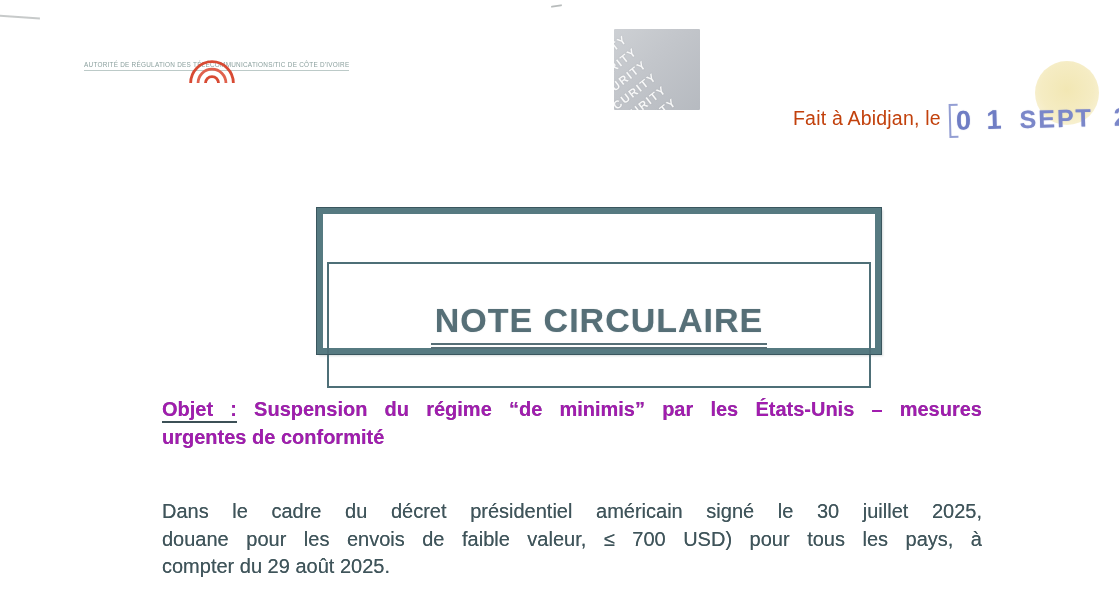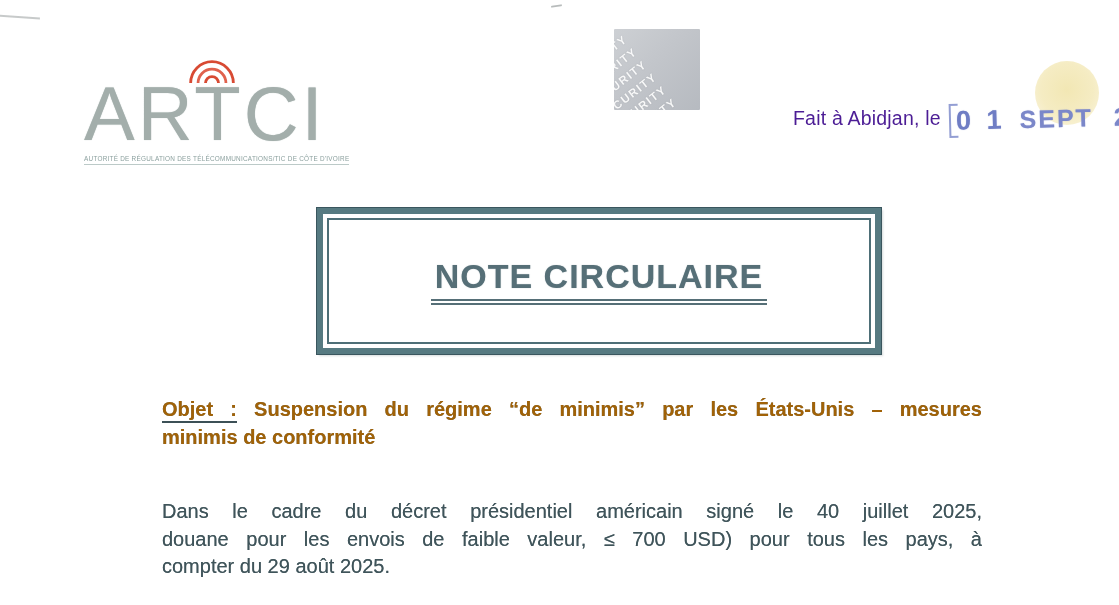--- a/index.html
+++ b/index.html
@@ -49,21 +49,21 @@
   
   .highlight-dot{
     position:absolute;left:1035px;top:61px;width:64px;height:64px;border-radius:50%;
     background:radial-gradient(circle at 50% 45%,#f2e7b4 0%,#f5ecc3 55%,#fbf6e2 100%);
     z-index:1;
   }
   .dateline{
     position:absolute;left:793px;top:101px;z-index:2;
     display:flex;align-items:center;white-space:nowrap;
   }
-  .dateline-prefix{font-size:19.5px;color:#4c1d95;letter-spacing:.2px;}
+  .dateline-prefix{font-size:19.5px;color:#c2410c;letter-spacing:.2px;}
   .stamp{
     display:flex;align-items:center;margin-left:8px;
     color:#6f7dc4;font-weight:bold;transform:rotate(-1.5deg);
   }
   .stamp-bracket{
     width:7px;height:30px;border:2.5px solid rgba(111,125,196,.75);
     border-right:none;margin-right:-2px;
   }
   .stamp-day{font-size:27px;letter-spacing:4px;text-shadow:0 0 1px rgba(111,125,196,.6);}
   .stamp-my{
@@ -73,31 +73,31 @@
   
   .note-box{
     position:absolute;left:317px;top:208px;width:544px;height:126px;
     border:6px solid #567a81;outline:1px solid #3a565e;background:#fff;
     padding:4px;box-sizing:content-box;
     box-shadow:2px 2px 2px rgba(90,110,115,.25);
   }
   .note-box-inner{
     width:100%;height:100%;box-sizing:border-box;
     border:2px solid #4e6f77;
-    display:flex;align-items:center;justify-content:center;
+    display:flex;align-items:center;justify-content:center;margin-top:44px;
   }
   .note-title{
     font-size:34px;font-weight:bold;color:#566f77;letter-spacing:1px;
     border-bottom:6px double #566f77;padding:0 4px 3px 4px;
     text-shadow:0 0 1px rgba(86,111,119,.5);
   }
   
   .objet{
     position:absolute;left:162px;top:395px;width:820px;
-    font-size:20px;font-weight:bold;color:#a16207;line-height:28px;
+    font-size:20px;font-weight:bold;color:#a21caf;line-height:28px;
     text-shadow:0 0 .5px rgba(60,80,86,.7);
   }
   .objet-label{border-bottom:2px solid #3c5056;padding-bottom:1px;}
   .just{text-align:justify;text-align-last:justify;}
   .bodytext{
     position:absolute;left:162px;top:498px;width:820px;
     font-size:20px;color:#3f545a;line-height:27.5px;font-weight:normal;
     text-shadow:0 0 .6px rgba(63,84,90,.75);
   }
 </style>
@@ -108,21 +108,20 @@
 
   <div class="artifact-line"></div>
   <div class="artifact-dot"></div>
 
   <div class="logo">
     <svg class="logo-arcs" viewBox="0 0 60 28" aria-hidden="true">
       <path d="M7 27 A23 23 0 0 1 53 27" fill="none" stroke="#d84a33" stroke-width="3"></path>
       <path d="M15 27 A15 15 0 0 1 45 27" fill="none" stroke="#e0614d" stroke-width="3"></path>
       <path d="M23 27 A7 7 0 0 1 37 27" fill="none" stroke="#d84a33" stroke-width="3"></path>
     </svg>
-    <div class="logo-letters">ARTCI</div>
     <div class="logo-tagline">AUTORITÉ DE RÉGULATION DES TÉLÉCOMMUNICATIONS/TIC DE CÔTE D'IVOIRE</div>
   </div>
 
   <div class="sticker">
     <div class="sticker-text">SECURITY SECURITY SECURITY SECURITY SECURITY SECURITY SECURITY SECURITY SECURITY</div>
   </div>
 
   <div class="highlight-dot"></div>
 
   <div class="dateline">
@@ -135,22 +134,22 @@
   </div>
 
   <div class="note-box">
     <div class="note-box-inner">
       <span class="note-title">NOTE CIRCULAIRE</span>
     </div>
   </div>
 
   <div class="objet">
     <div class="just"><span class="objet-label">Objet :</span> <span>Suspension du régime “de minimis” par les États-Unis – mesures</span></div>
-    <div>minimis de conformité</div>
+    <div>urgentes de conformité</div>
   </div>
 
   <div class="bodytext">
-    <div class="just">Dans le cadre du décret présidentiel américain signé le 40 juillet 2025,</div>
+    <div class="just">Dans le cadre du décret présidentiel américain signé le 30 juillet 2025,</div>
     <div class="just">douane pour les envois de faible valeur, ≤ 700 USD) pour tous les pays, à</div>
     <div>compter du 29 août 2025.</div>
   </div>
 
 </div>
 
 </body></html>

